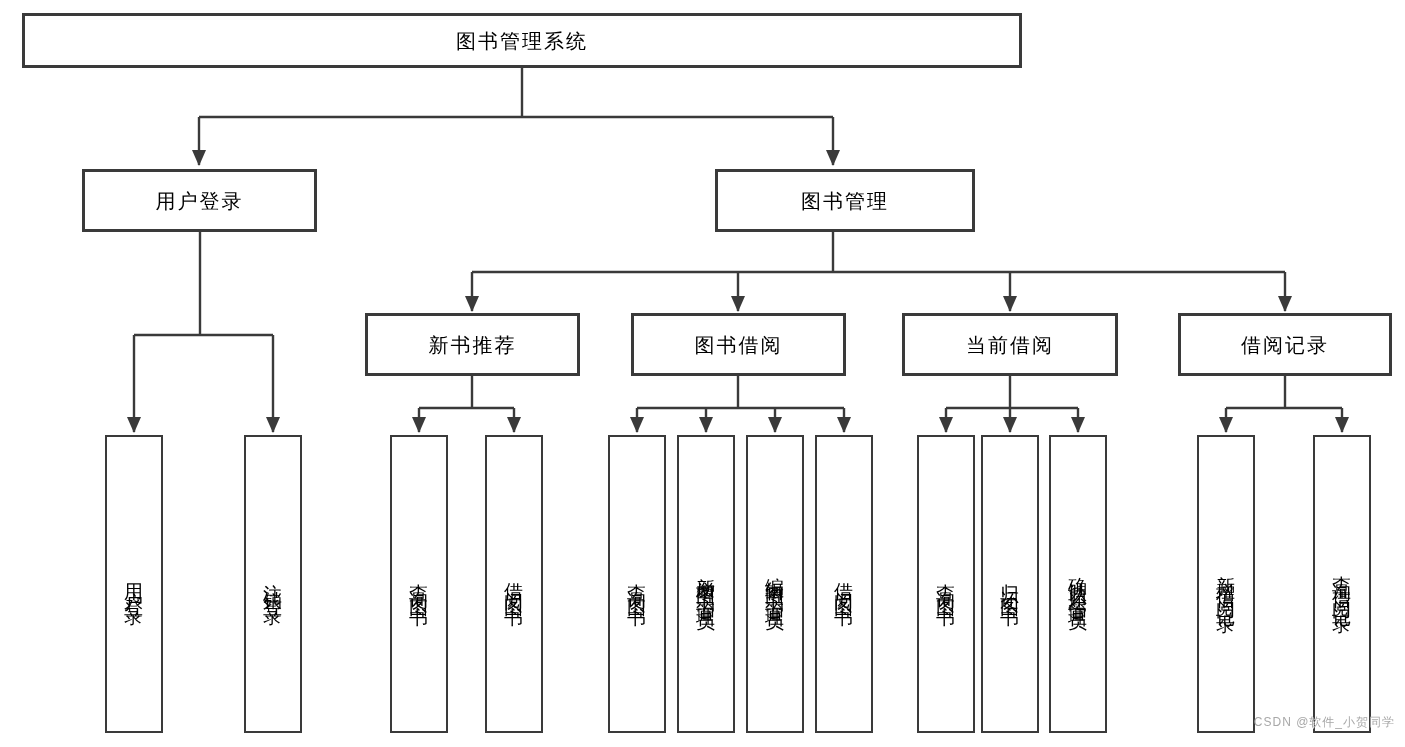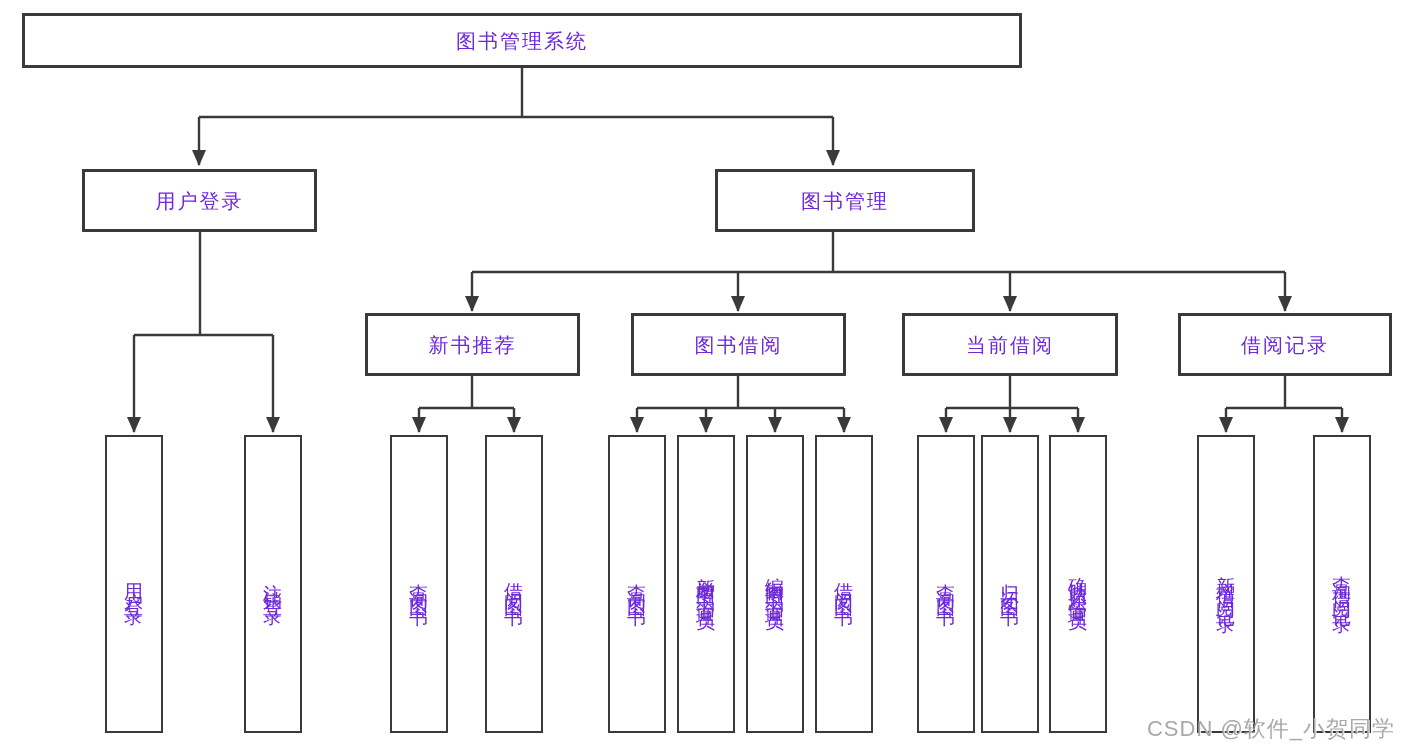--- a/index.html
+++ b/index.html
@@ -19,21 +19,21 @@
     position: absolute;
     left: 0; top: 0;
     width: 1405px;
     height: 747px;
   }
   .node {
     position: absolute;
     box-sizing: border-box;
     background: #ffffff;
     border: 3px solid #3a3a3a;
-    color: #6d28d9;
+    color: #000000;
     display: flex;
     align-items: center;
     justify-content: center;
     text-align: center;
   }
   .h-node {
     font-size: 20px;
     letter-spacing: 2px;
     line-height: 1;
   }
@@ -67,21 +67,21 @@
   #l-bb-borrow   { left: 815px; }
   #l-cb-query    { left: 917px; }
   #l-cb-return   { left: 981px; }
   #l-cb-confirm  { left: 1049px; letter-spacing: 5px; }
   #l-br-add      { left: 1197px; }
   #l-br-query    { left: 1313px; }
   #watermark {
     position: absolute;
     right: 10px;
     top: 714px;
-    font-size: 22px;
+    font-size: 12px;
     color: #a8a8a8;
     letter-spacing: 1px;
     text-shadow: 1px 1px 0 rgba(255,255,255,0.9);
     white-space: nowrap;
   }
 </style>
 </head>
 <body>
 
 <div id="canvas">

